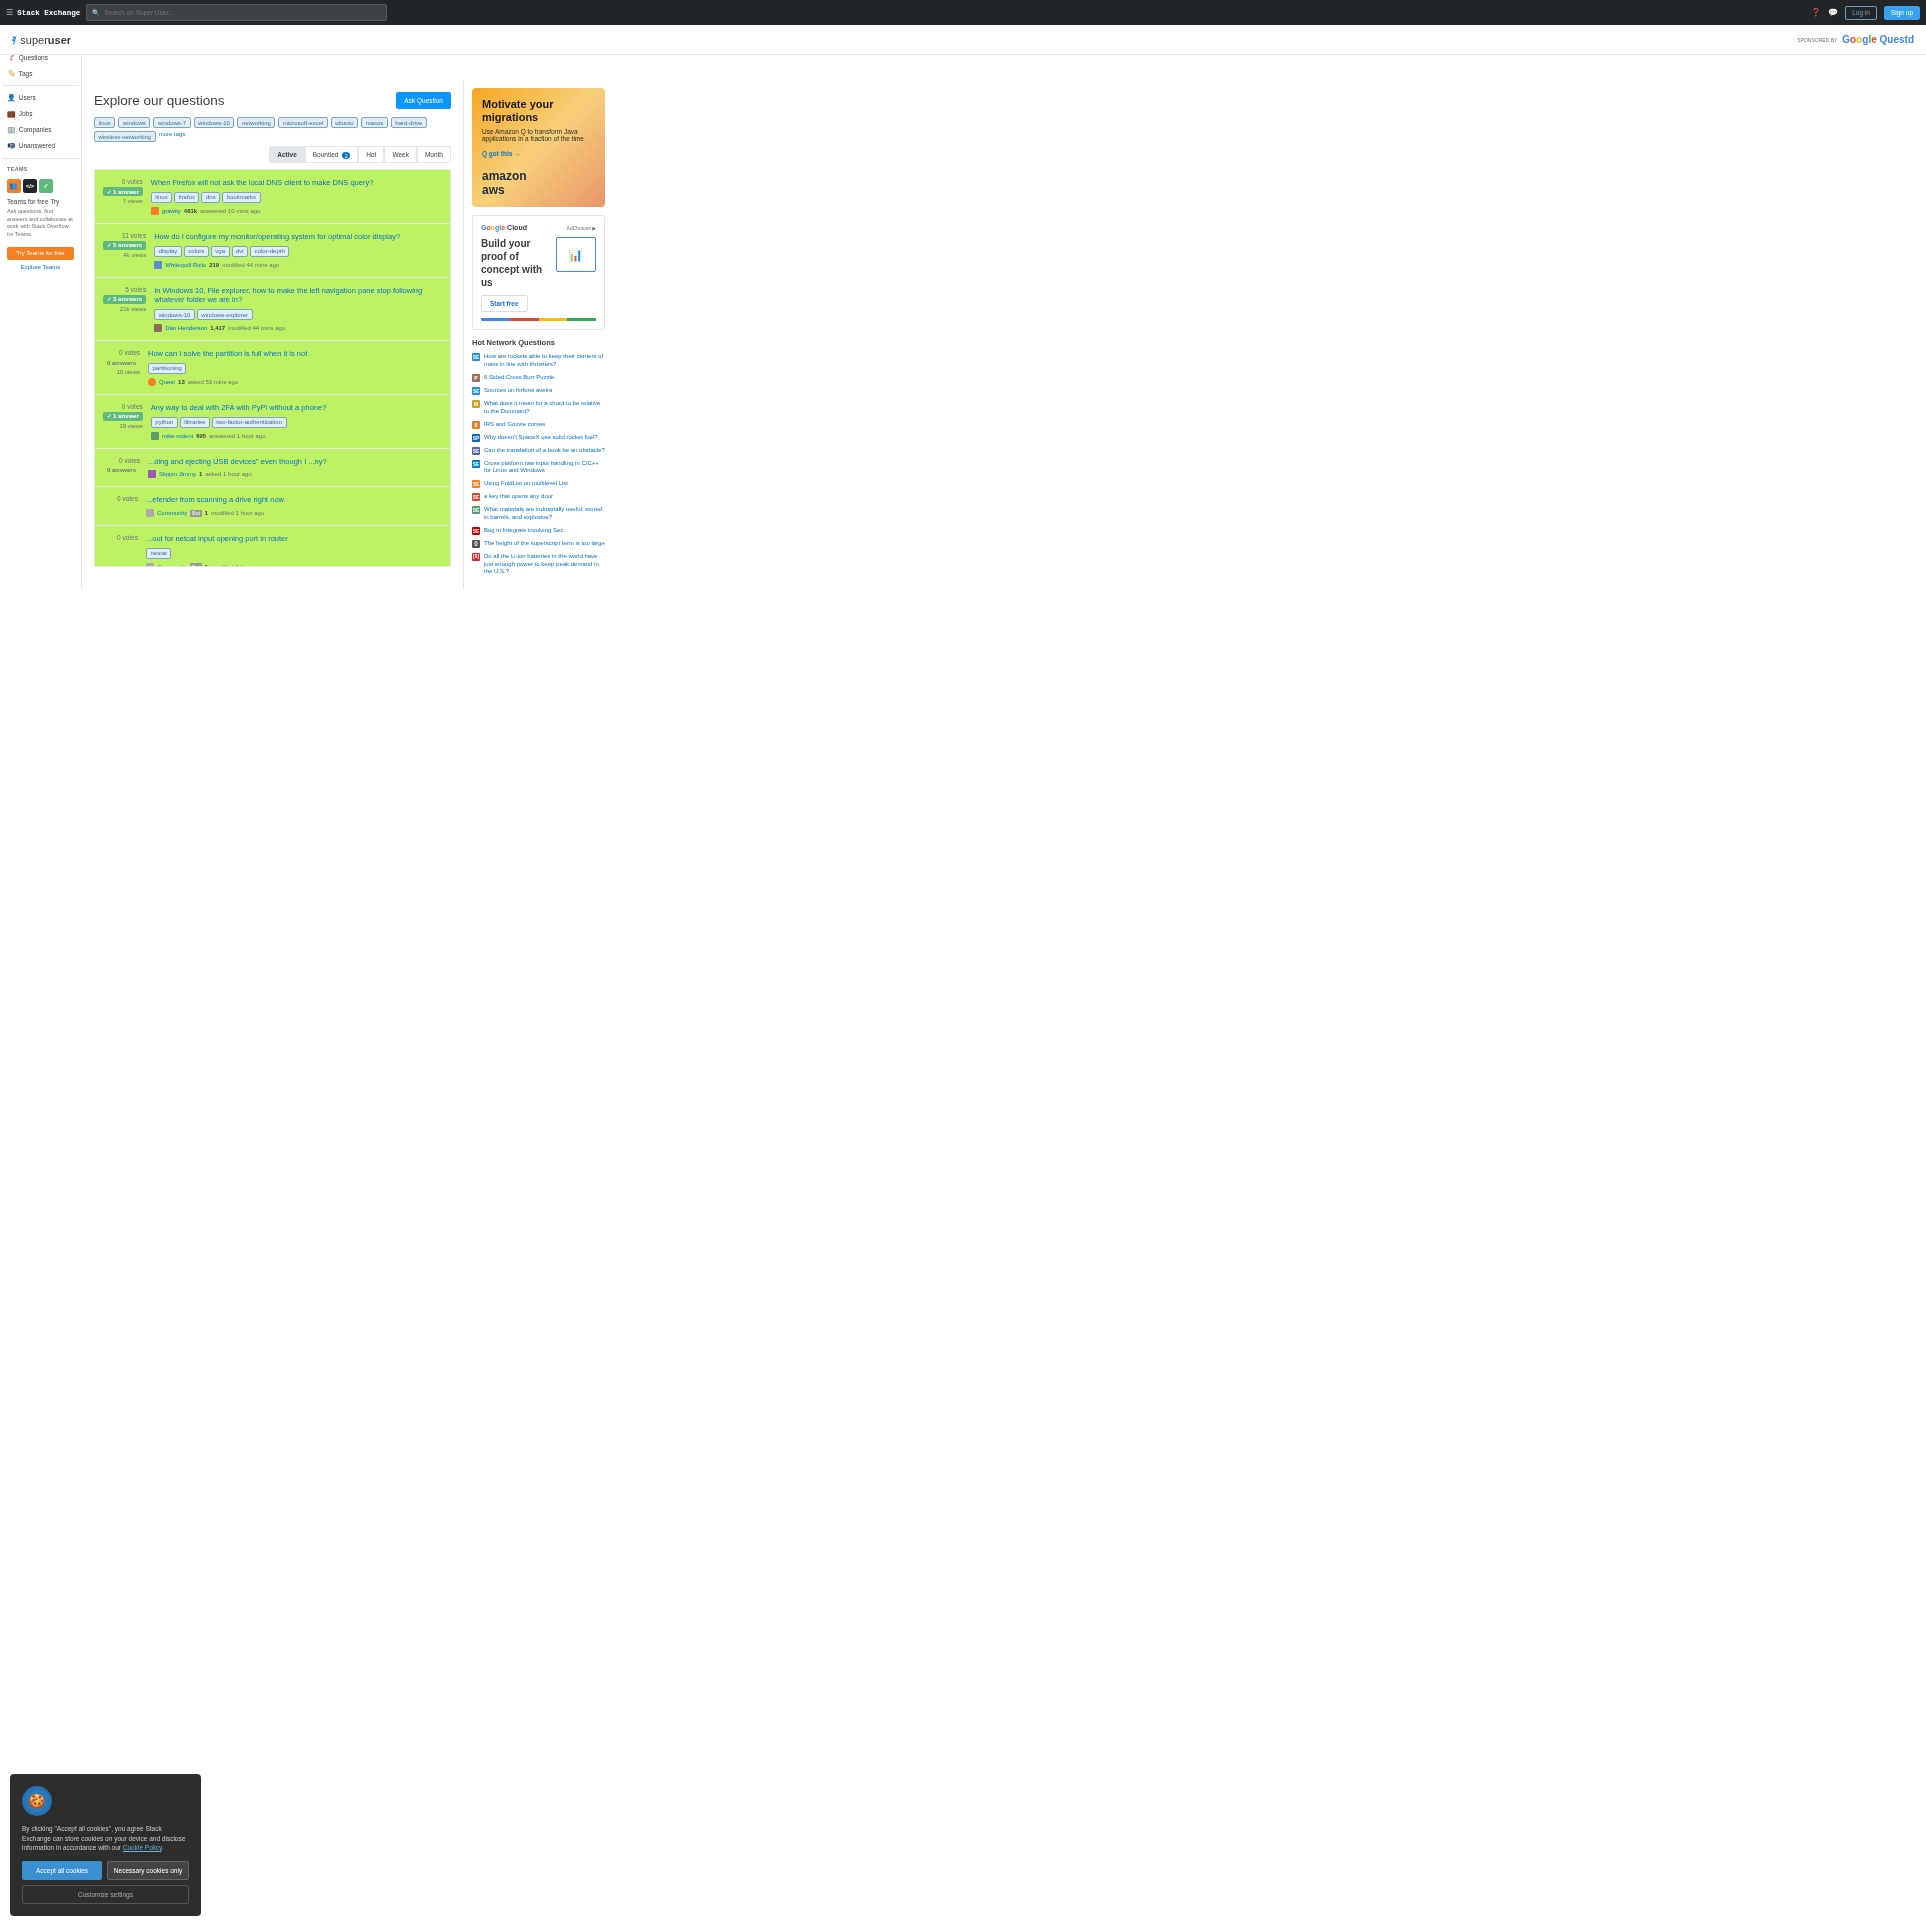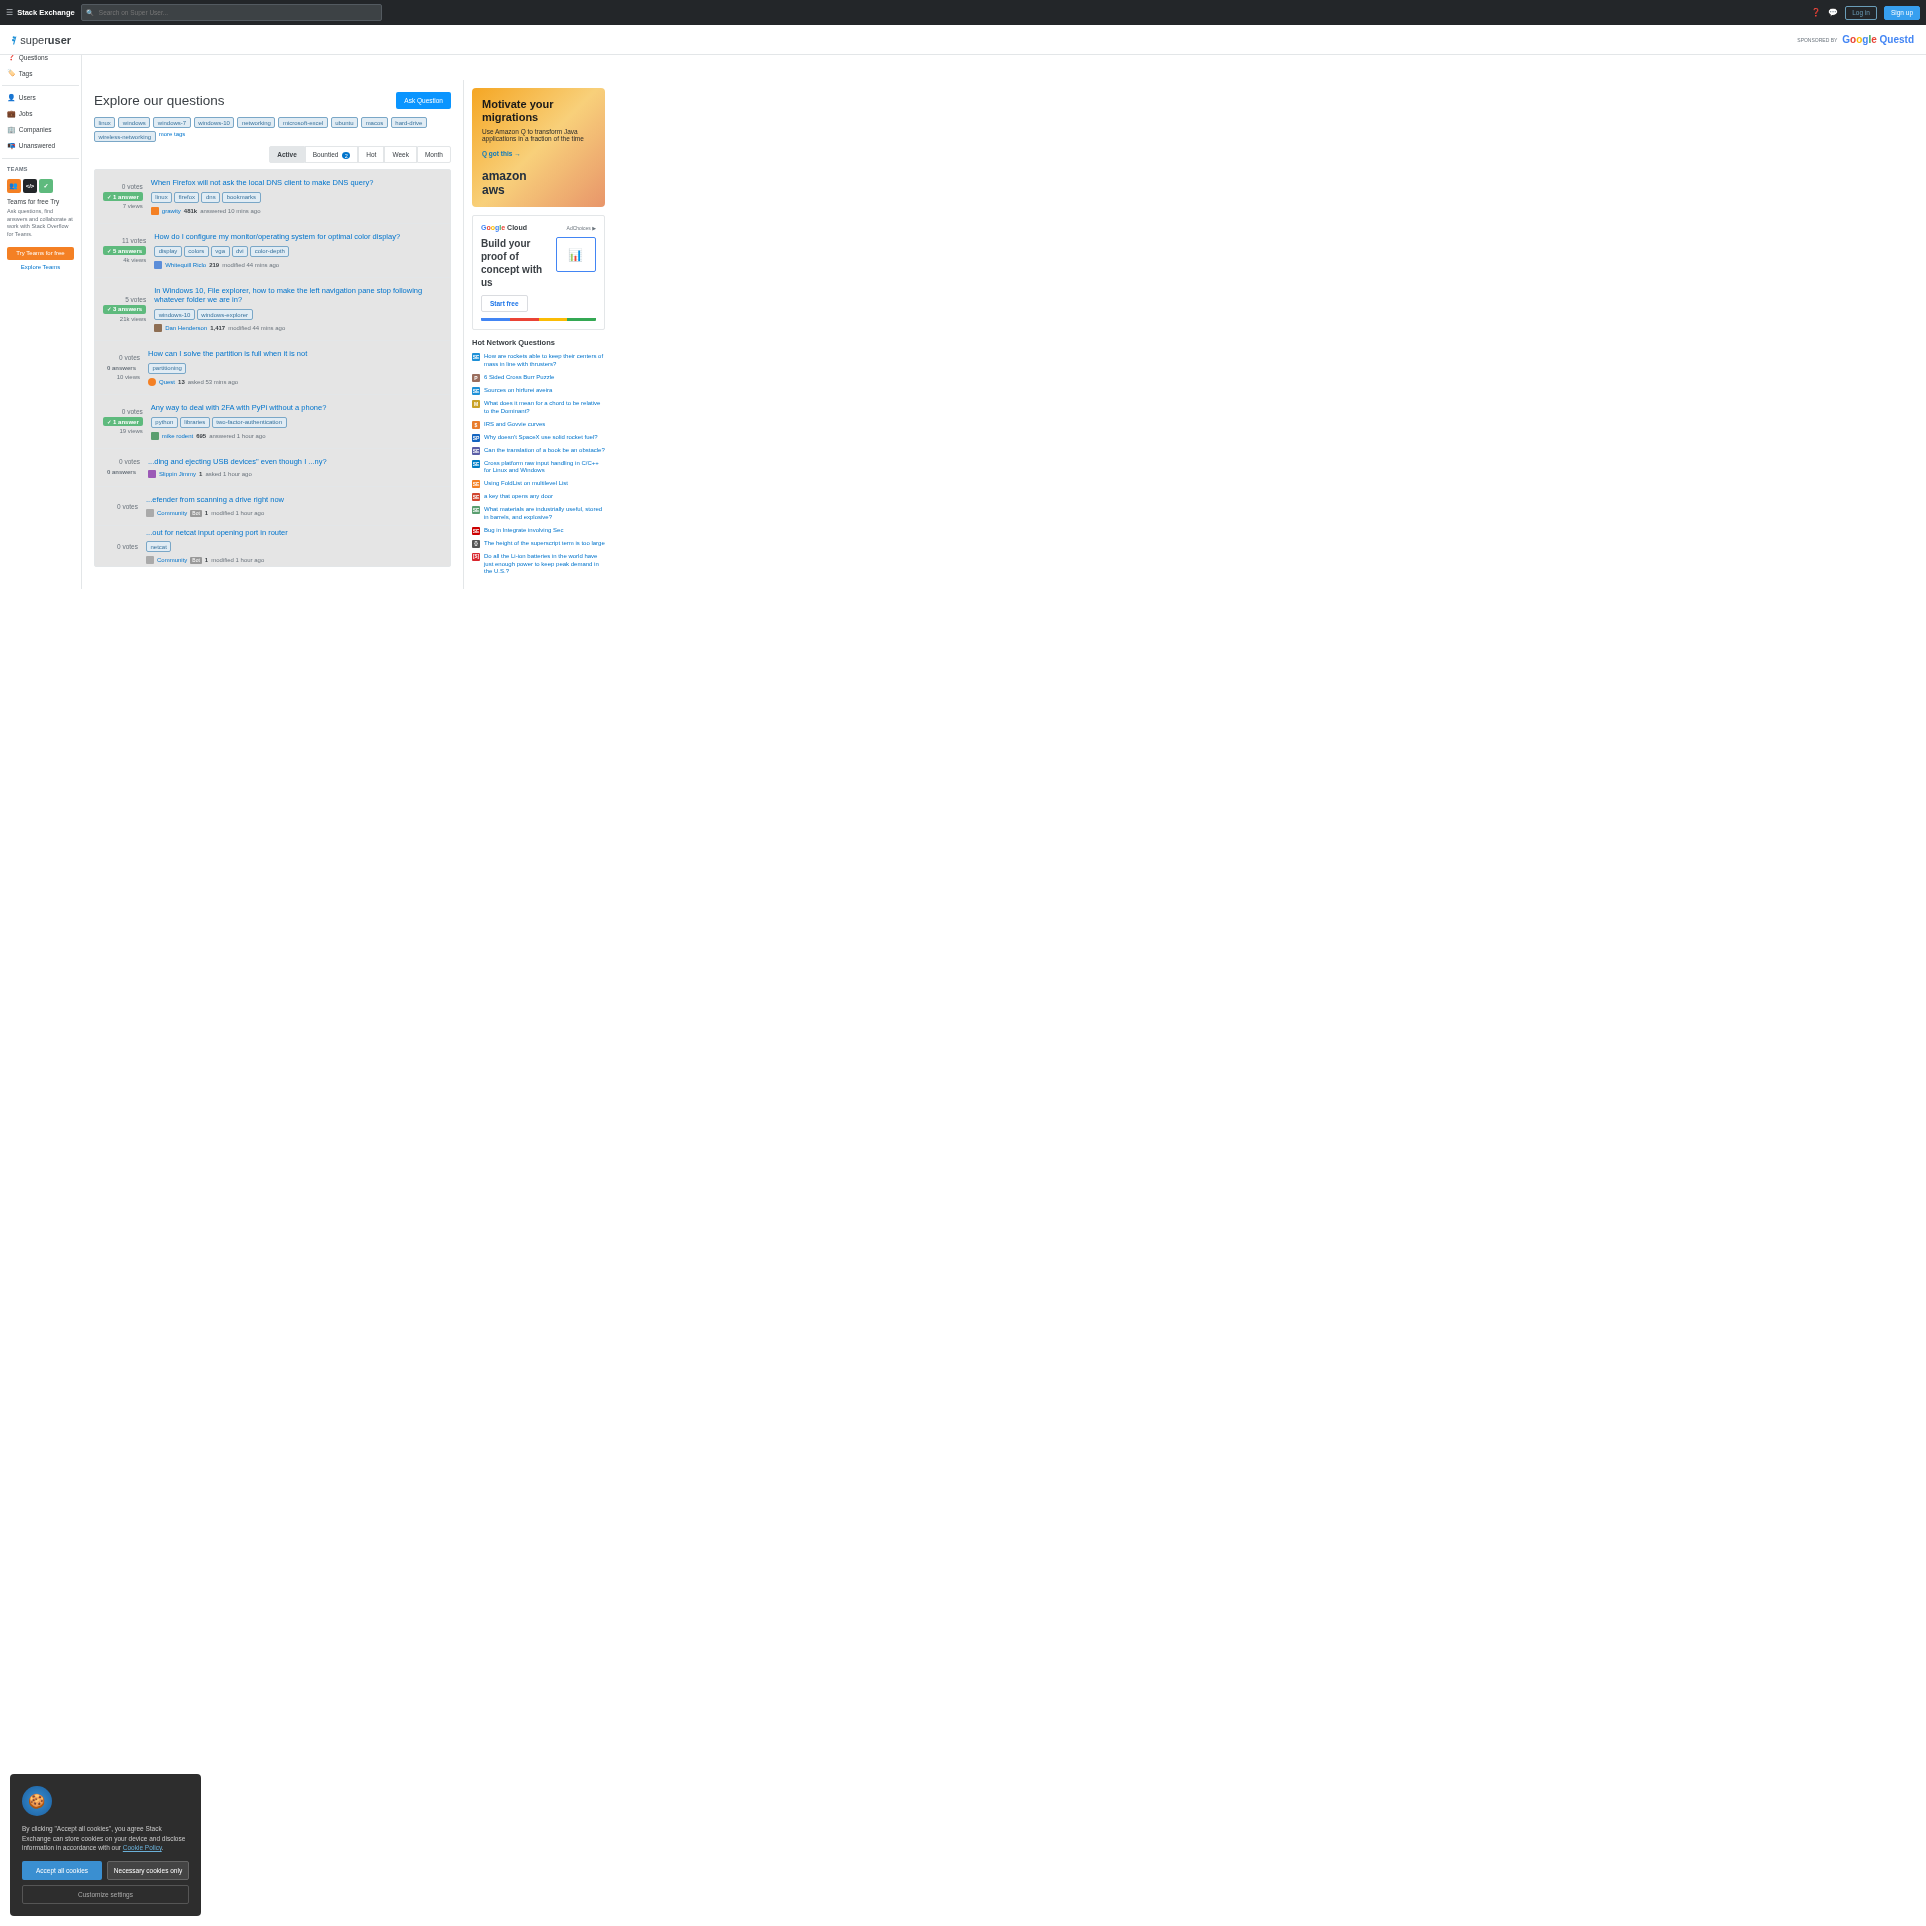--- a/index.html
+++ b/index.html
@@ -16,21 +16,21 @@
       position: fixed;
       top: 0; left: 0; right: 0;
       z-index: 100;
     }
     .header-logo-area {
       display: flex;
       align-items: center;
       gap: 4px;
     }
     .hamburger-icon { color: #babfc4; font-size: 8px; cursor: pointer; }
-    .header-logo-text { color: #fff; font-size: 7.5px; font-weight: bold; }
+    .header-logo-text { color: #fff; font-size: 7.5px; font-weight: bold; font-family: Liberation Mono, monospace; }
     .search-bar {
       flex: 1;
       max-width: 301px;
       background: #3d4245;
       border: 0.5px solid #535a60;
       border-radius: 2px;
       display: flex;
       align-items: center;
       padding: 0 5px;
       height: 17px;
@@ -270,22 +270,21 @@
     .questions-list {
       border: 0.5px solid #e3e6e8;
       border-radius: 2px;
       margin-top: 6px;
     }
     .question-item {
       display: flex;
       padding: 8px;
       border-bottom: 0.5px solid #e3e6e8;
       gap: 8px;
-      background: #e5e5e5;
-      align-items: center;
+      background: #bef264;
     }
     .question-item:last-child { border-bottom: none; }
 
     .q-stats {
       min-width: 35px;
       text-align: right;
       display: flex;
       flex-direction: column;
       align-items: flex-end;
       gap: 2px;

